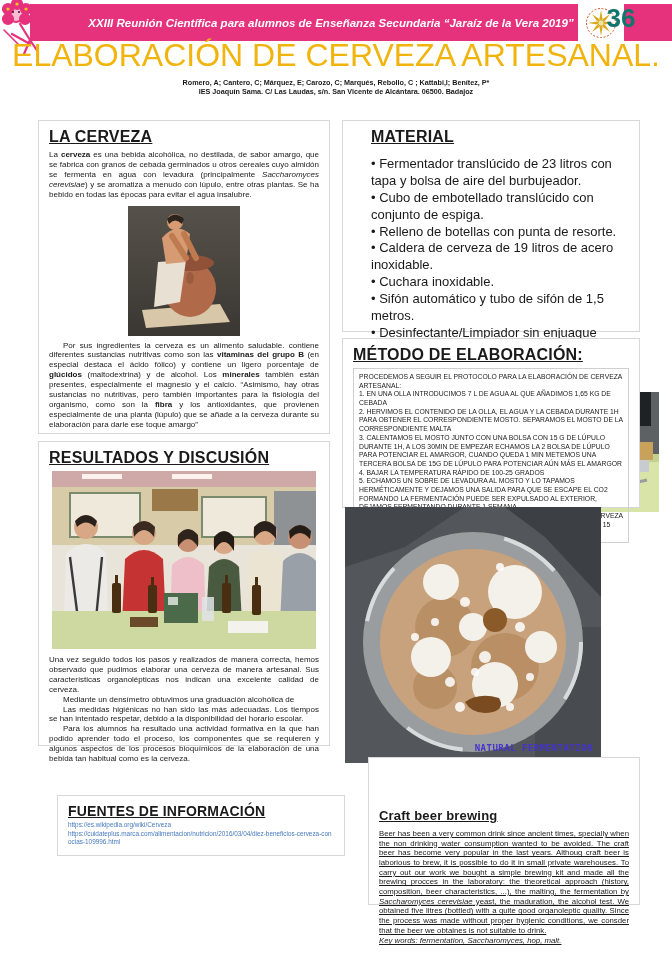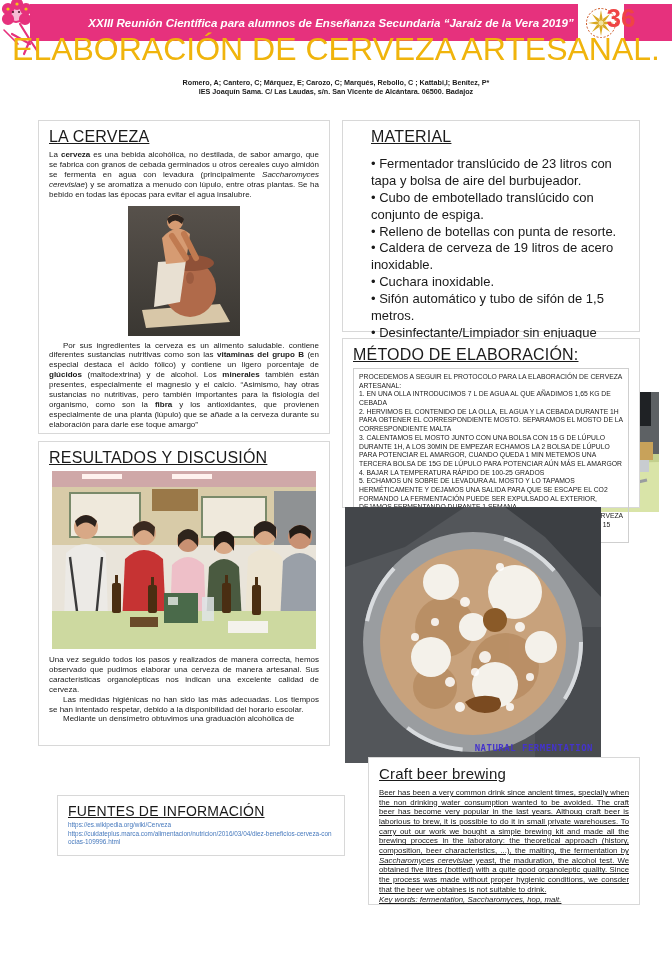--- a/index.html
+++ b/index.html
@@ -8,37 +8,37 @@
     font-family:"Liberation Sans", sans-serif;color:#1a1a1a;overflow:hidden;
   }
   
   .banner{position:absolute;left:30px;top:4px;width:642px;height:37px;background:#e6317d;}
   .banner-text{
     position:absolute;left:80px;right:120px;top:0;height:37px;display:flex;align-items:center;justify-content:center;
     color:#fff;font-style:italic;font-weight:bold;font-size:11.5px;white-space:nowrap;text-align:center;
   }
   .emblem-box{position:absolute;left:548px;top:0;width:46px;height:37px;background:#fff;display:flex;align-items:center;justify-content:center;}
   .poster-number{position:absolute;left:600px;top:0;width:42px;height:37px;display:flex;align-items:center;justify-content:center;
-    color:#ef4444;font-weight:bold;font-size:26px;}
+    color:#0f766e;font-weight:bold;font-size:26px;}
   .mascot{position:absolute;left:0;top:0;width:44px;height:58px;}
-  .page-title{position:absolute;left:0;top:31px;width:672px;text-align:center;color:#f0b40c;font-size:32px;font-weight:400;letter-spacing:0px;white-space:nowrap;}
+  .page-title{position:absolute;left:0;top:37px;width:672px;text-align:center;color:#f0b40c;font-size:32px;font-weight:400;letter-spacing:0px;white-space:nowrap;}
   .authors{position:absolute;left:0;top:78px;width:672px;text-align:center;font-size:7.2px;font-weight:bold;line-height:1.25;}
   
   .panel{position:absolute;background:#fff;border:1px solid #d8d8d8;box-sizing:border-box;padding:7px 10px;}
-  .panel h2{margin:0 0 4px 0;font-size:16px;font-weight:normal;text-decoration:underline;letter-spacing:0.2px;}
+  .panel h2{margin:0 0 4px 0;font-size:16px;font-weight:bold;text-decoration:underline;letter-spacing:0.2px;}
   .body-text{font-size:8px;line-height:1.24;text-align:justify;margin:0;}
   .indent{text-indent:14px;}
   #panel-cerveza{left:38px;top:120px;width:292px;height:314px;}
   #panel-resultados{left:38px;top:441px;width:292px;height:305px;}
   #panel-fuentes{left:57px;top:795px;width:288px;height:61px;}
   #panel-material{left:342px;top:120px;width:298px;height:212px;padding-left:28px;}
   #panel-metodo{left:342px;top:338px;width:298px;height:170px;}
   #panel-craft{left:368px;top:757px;width:272px;height:148px;}
   #panel-fuentes h2{font-size:14px;margin-bottom:2px;}
-  #panel-craft h2{font-size:15px;margin-bottom:6px;}
+  #panel-craft h2{font-size:13px;margin-bottom:6px;margin-top:43px;}
   
   .mat-list{margin:10px 0 0 0;padding:0;list-style:none;font-size:13px;line-height:1.3;}
   .mat-list li::before{content:"• ";}
   .mat-photos{position:relative;height:118px;margin-top:2px;}
   .photo{display:block;}
   #hops-photo{position:absolute;left:2px;bottom:12px;width:112px;height:95px;}
   #kit-photo{position:absolute;left:120px;bottom:0px;width:168px;height:120px;}
   
   .metodo-box{border:1px solid #cfcfcf;padding:4px 5px;margin-top:4px;font-size:6.8px;line-height:1.28;}
   .metodo-box div{margin:0;}
@@ -183,22 +183,23 @@
           <rect x="203" y="106" width="3" height="10"></rect>
       </g>
       <rect x="112" y="122" width="34" height="30" fill="#4a6a4a"></rect>
         <rect x="116" y="126" width="10" height="8" fill="#c8d2c8"></rect>
       <rect x="150" y="126" width="12" height="24" fill="#dfe4e6" opacity="0.85"></rect>
       <rect x="78" y="146" width="28" height="10" fill="#6a4a2a"></rect>
       <rect x="176" y="150" width="40" height="12" fill="#f4f2ec"></rect>
     </svg>
   </div>
   <p class="body-text">Una vez seguido todos los pasos y realizados de manera correcta, hemos observado que pudimos elaborar una cerveza de manera artesanal. Sus características organolépticas nos indican una excelente calidad de cerveza.</p>
+  <p class="body-text indent">Mediante un densímetro obtuvimos una graduación alcohólica de</p>
   <p class="body-text indent">Las medidas higiénicas no han sido las más adecuadas. Los tiempos se han intentado respetar, debido a la disponibilidad del horario escolar.</p>
-  <p class="body-text indent">Mediante un densímetro obtuvimos una graduación alcohólica de</p>
+  <p class="body-text indent">Para los alumnos ha resultado una actividad formativa en la que han podido aprender todo el proceso, los componentes que se requieren y algunos aspectos de  los procesos bioquímicos de la elaboración de una bebida tan habitual como es la cerveza.</p>
 </div>
 
 <div class="panel" id="panel-fuentes">
   <h2>FUENTES DE INFORMACIÓN</h2>
   <div class="links">
     <a href="#">https://es.wikipedia.org/wiki/Cerveza</a>
     <a href="#">https://cuidateplus.marca.com/alimentacion/nutricion/2016/03/04/diez-beneficios-cerveza-conocias-109996.html</a>
   </div>
 </div>
 

